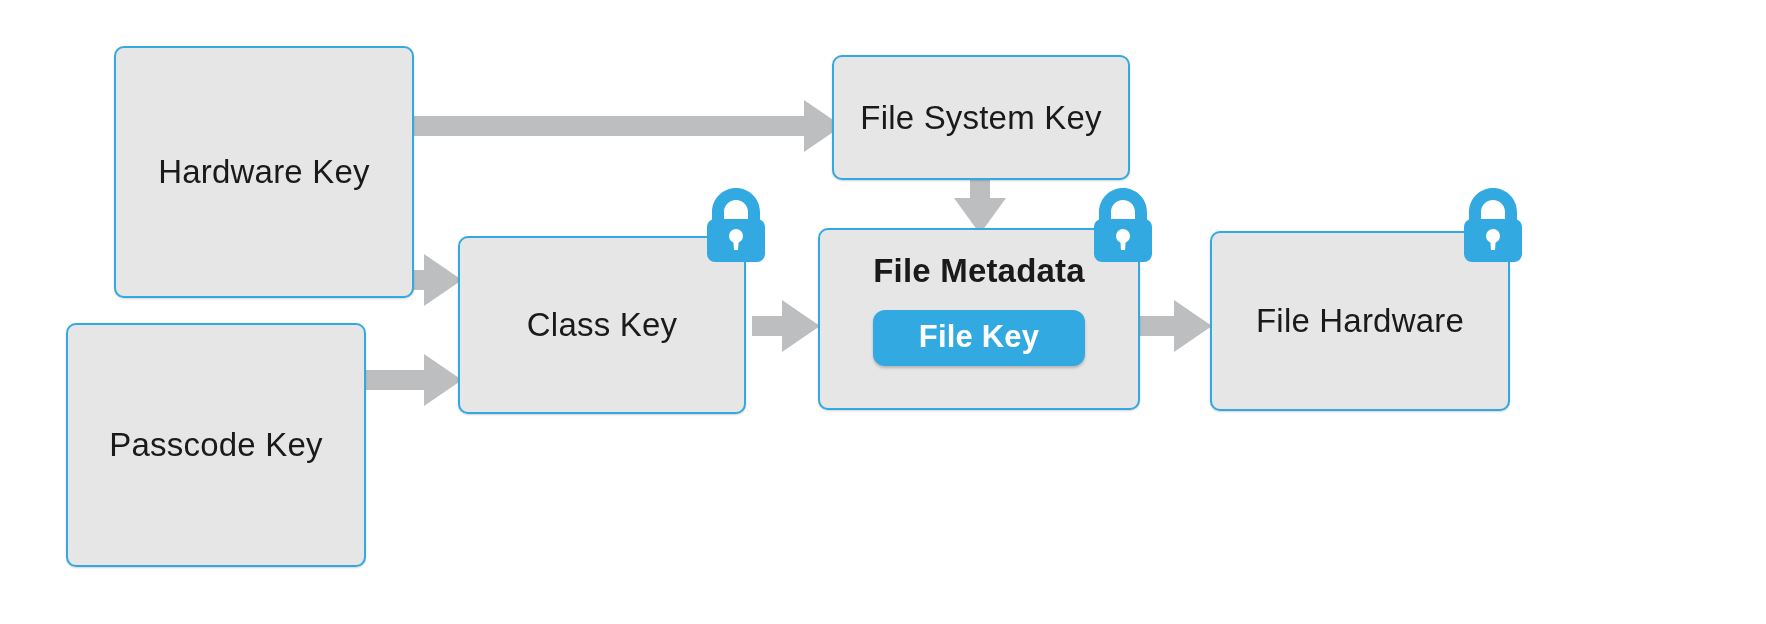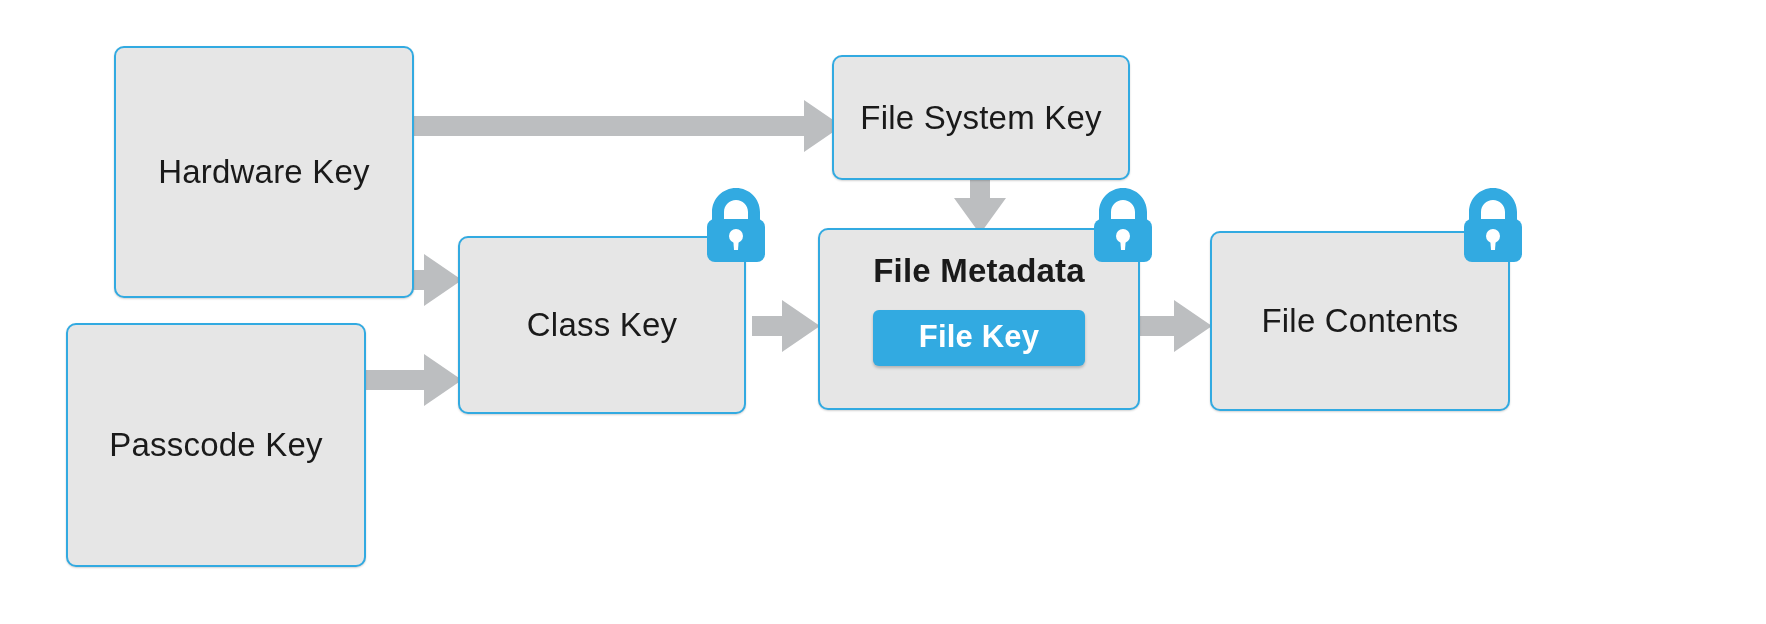--- a/index.html
+++ b/index.html
@@ -44,21 +44,21 @@
   .node-label {
     pointer-events: none;
   }
 
   
   .chip {
     margin-top: 20px;
     background: #32aae1;
     color: #ffffff;
     font-size: 31px;
-    border-radius: 6px;
+    border-radius: 12px;
     padding: 9px 46px 11px 46px;
     box-shadow: 0 2px 3px rgba(0,0,0,0.22);
     line-height: 1.15;
   }
 
   
   .arrow {
     position: absolute;
     z-index: 1;
   }
@@ -127,21 +127,21 @@
   <div class="node" style="left:832px; top:55px; width:298px; height:125px;text-align:right;">
     <span class="node-label">File System Key</span>
   </div>
 
   <div class="node stack" style="left:818px; top:228px; width:322px; height:182px;font-weight:bold;">
     <span class="node-label">File Metadata</span>
     <span class="chip">File Key</span>
   </div>
 
   <div class="node" style="left:1210px; top:231px; width:300px; height:180px;">
-    <span class="node-label">File Contents</span>
+    <span class="node-label">File Hardware</span>
   </div>
 
   <div class="lock" style="left:703px; top:186px;">
     <svg width="66" height="78" viewBox="0 0 66 78" aria-hidden="true">
       <path d="M33 2 C19.7 2 9 12.7 9 26 L9 36 L21 36 L21 26 C21 19.4 26.4 14 33 14
                C39.6 14 45 19.4 45 26 L45 36 L57 36 L57 26 C57 12.7 46.3 2 33 2 Z" fill="#32aae1"></path>
       <rect x="4" y="33" width="58" height="43" rx="8" ry="8" fill="#32aae1"></rect>
       <circle cx="33" cy="50" r="7" fill="#ffffff"></circle>
       <path d="M30 50 L36 50 L35 64 L31 64 Z" fill="#ffffff"></path>
     </svg>

